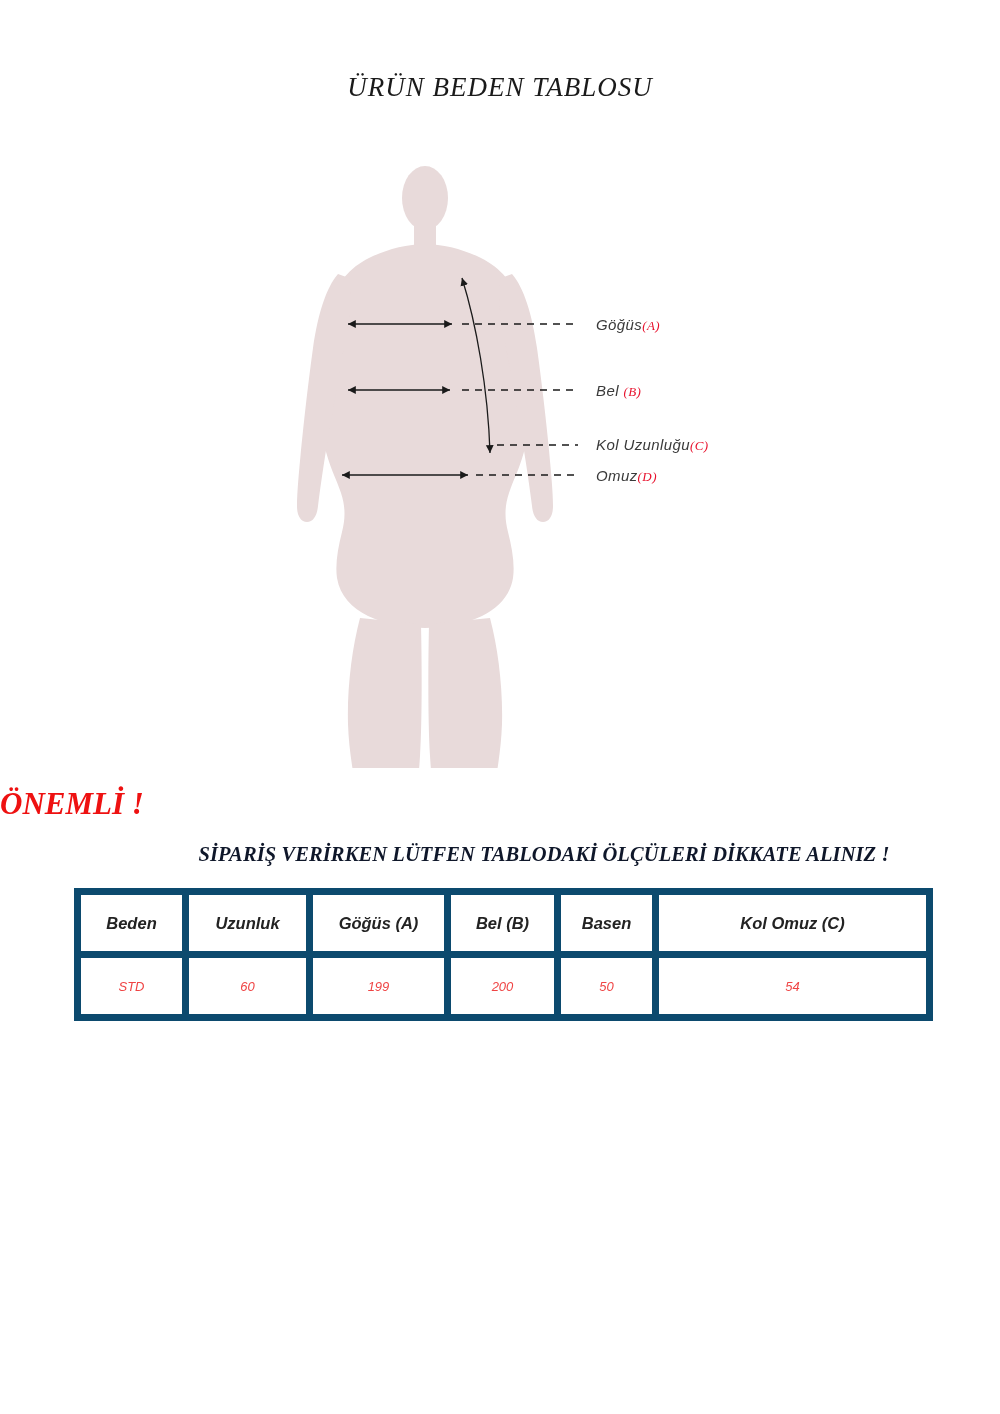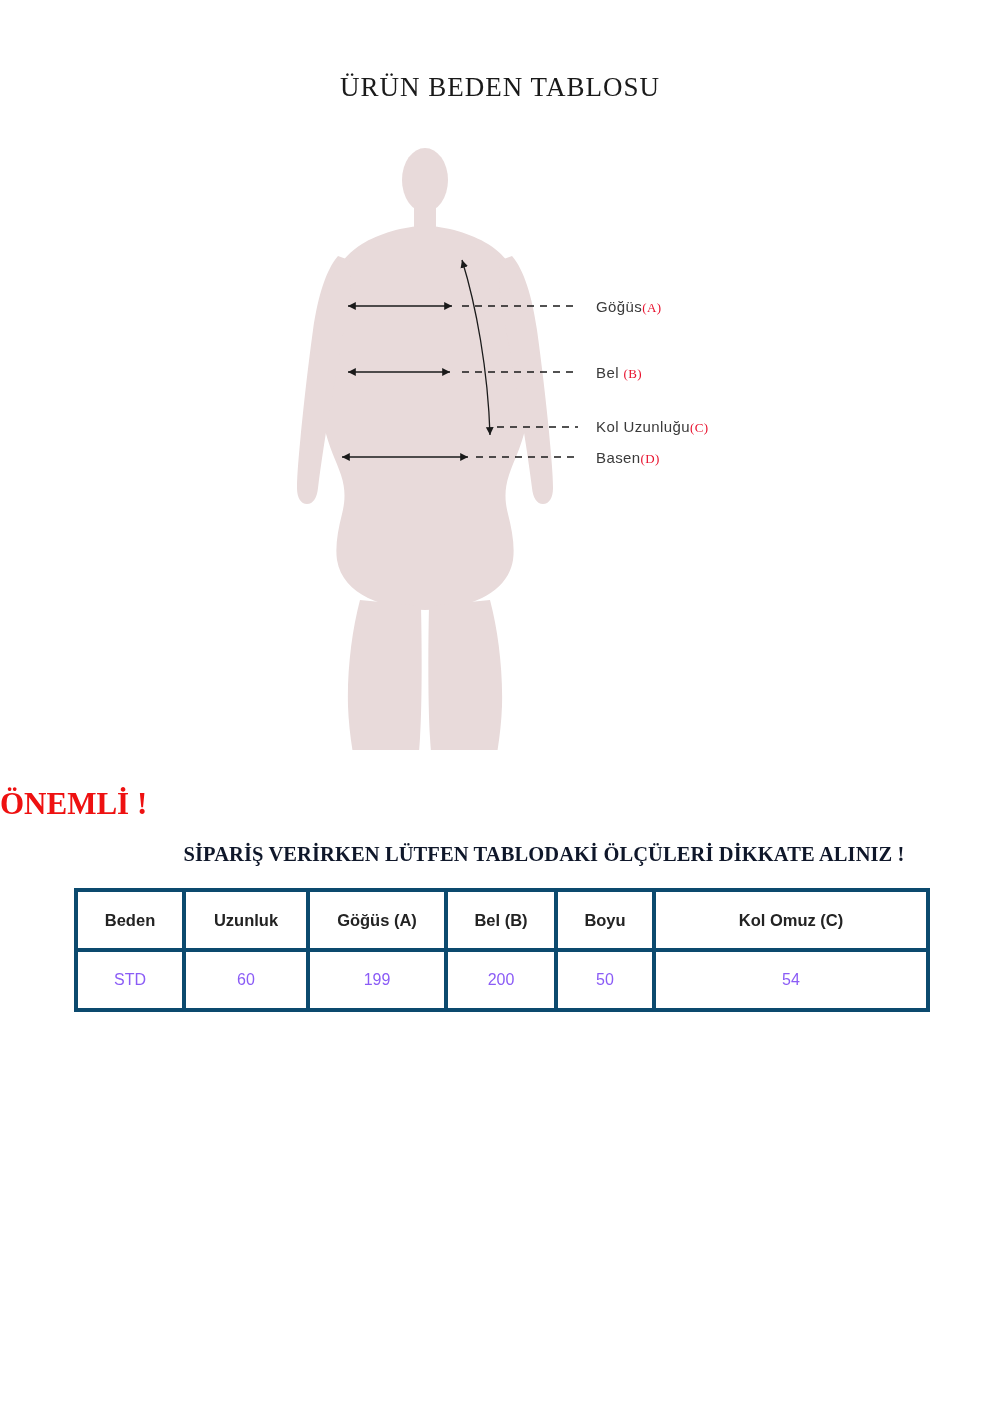--- a/index.html
+++ b/index.html
@@ -12,39 +12,40 @@
     height: 1414px;
     position: relative;
     font-family: "Liberation Sans", sans-serif;
     overflow: hidden;
   }
   .page {
     position: relative;
     width: 808px;
     height: 1414px;
     background: #fff;
+    font-style: italic;
   }
 
   
   .main-title {
     position: absolute;
     top: 72px;
     left: 0;
     width: 1000px;
     text-align: center;
     font-family: "Liberation Serif", serif;
     font-size: 27px;
     letter-spacing: 1px;
     color: #1a1a1a;
   }
 
   
   .figure-wrap {
     position: absolute;
-    top: 130px;
+    top: 148px;
     left: 0;
     width: 1000px;
     height: 620px;
   }
   .figure-svg {
     position: absolute;
     top: 0;
     left: 0;
   }
 
@@ -94,35 +95,35 @@
   table.size-table {
     position: absolute;
     top: 888px;
     left: 74px;
     width: 852px;
     border-collapse: collapse;
     table-layout: fixed;
   }
   table.size-table th,
   table.size-table td {
-    border: 4px solid #0c4a6e;
+    border: 7px solid #0c4a6e;
     height: 54px;
     text-align: center;
     vertical-align: middle;
   }
   table.size-table th {
     font-family: "Liberation Sans", sans-serif;
     font-weight: bold;
     font-size: 16.5px;
     color: #232323;
   }
   table.size-table td {
     font-family: "Liberation Sans", sans-serif;
-    font-size: 16px;
-    color: #8b5cf6;
+    font-size: 13px;
+    color: #ef4444;
   }
   col.c0 { width: 108px; }
   col.c1 { width: 124px; }
   col.c2 { width: 138px; }
   col.c3 { width: 110px; }
   col.c4 { width: 98px; }
   col.c5 { width: 274px; }
 </style>
 </head>
 <body>
@@ -245,21 +246,21 @@
 
     <div class="meas-label" style="top:234px; left:596px;">
       <span>Bel </span><span class="code">(B)</span>
     </div>
 
     <div class="meas-label" style="top:288px; left:596px;">
       <span>Kol Uzunluğu</span><span class="code">(C)</span>
     </div>
 
     <div class="meas-label" style="top:319px; left:596px;">
-      <span>Basen</span><span class="code">(D)</span>
+      <span>Omuz</span><span class="code">(D)</span>
     </div>
   </div>
 
   <div class="onemli">ÖNEMLİ !</div>
   <div class="onemli-sub">SİPARİŞ VERİRKEN LÜTFEN TABLODAKİ ÖLÇÜLERİ DİKKATE ALINIZ !</div>
 
   <table class="size-table">
     <colgroup>
       <col class="c0">
         <col class="c1">
@@ -267,21 +268,21 @@
         <col class="c3">
         <col class="c4">
         <col class="c5">
     </colgroup>
     <thead>
       <tr>
         <th>Beden</th>
         <th>Uzunluk</th>
         <th>Göğüs (A)</th>
         <th>Bel (B)</th>
-        <th>Boyu</th>
+        <th>Basen</th>
         <th>Kol Omuz (C)</th>
       </tr>
     </thead>
     <tbody>
       <tr>
         <td>STD</td>
         <td>60</td>
         <td>199</td>
         <td>200</td>
         <td>50</td>

